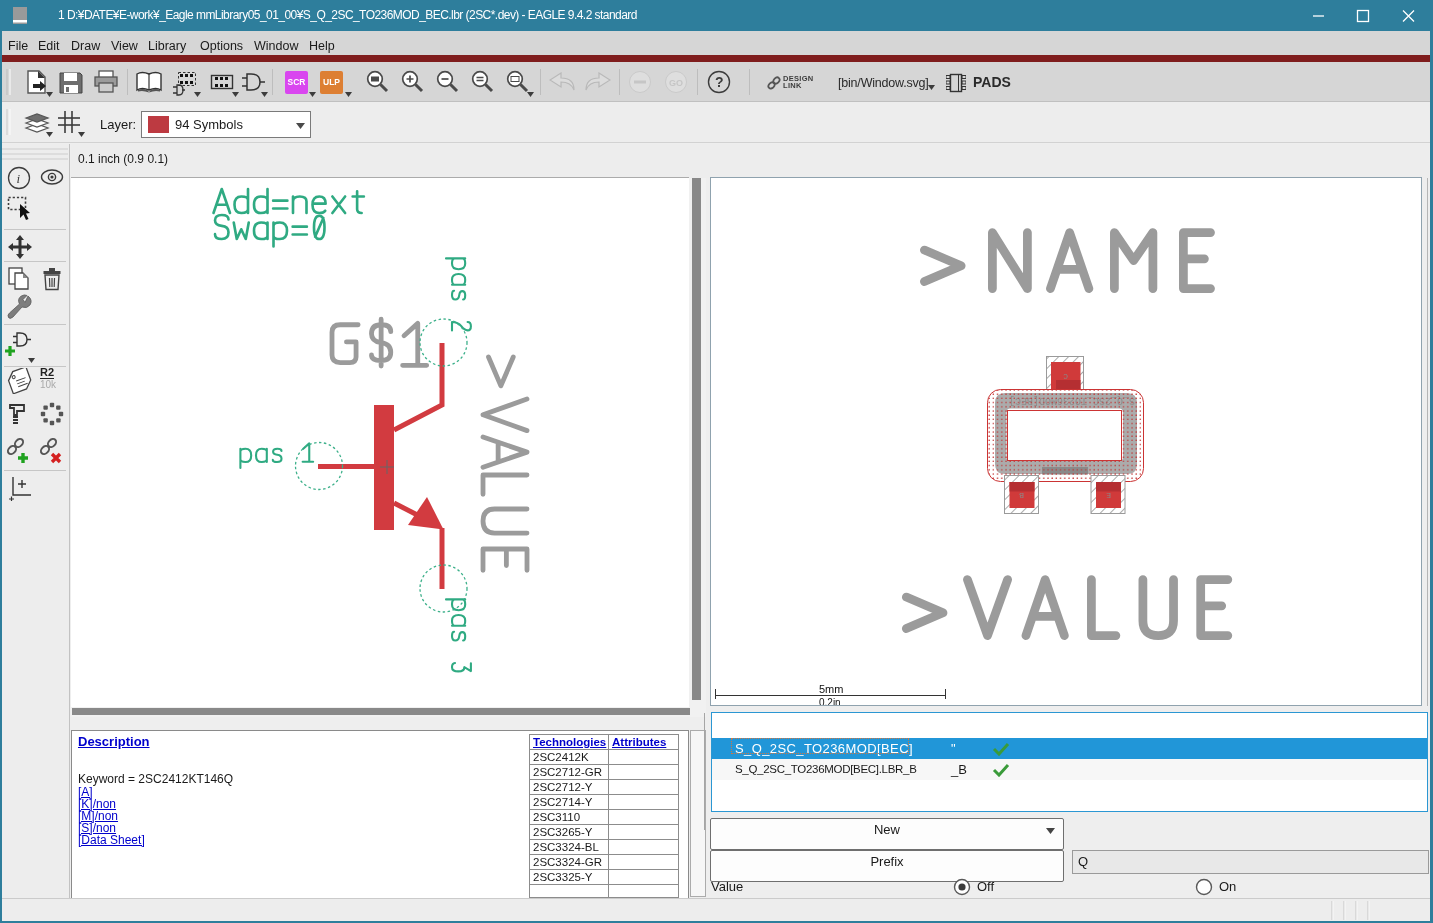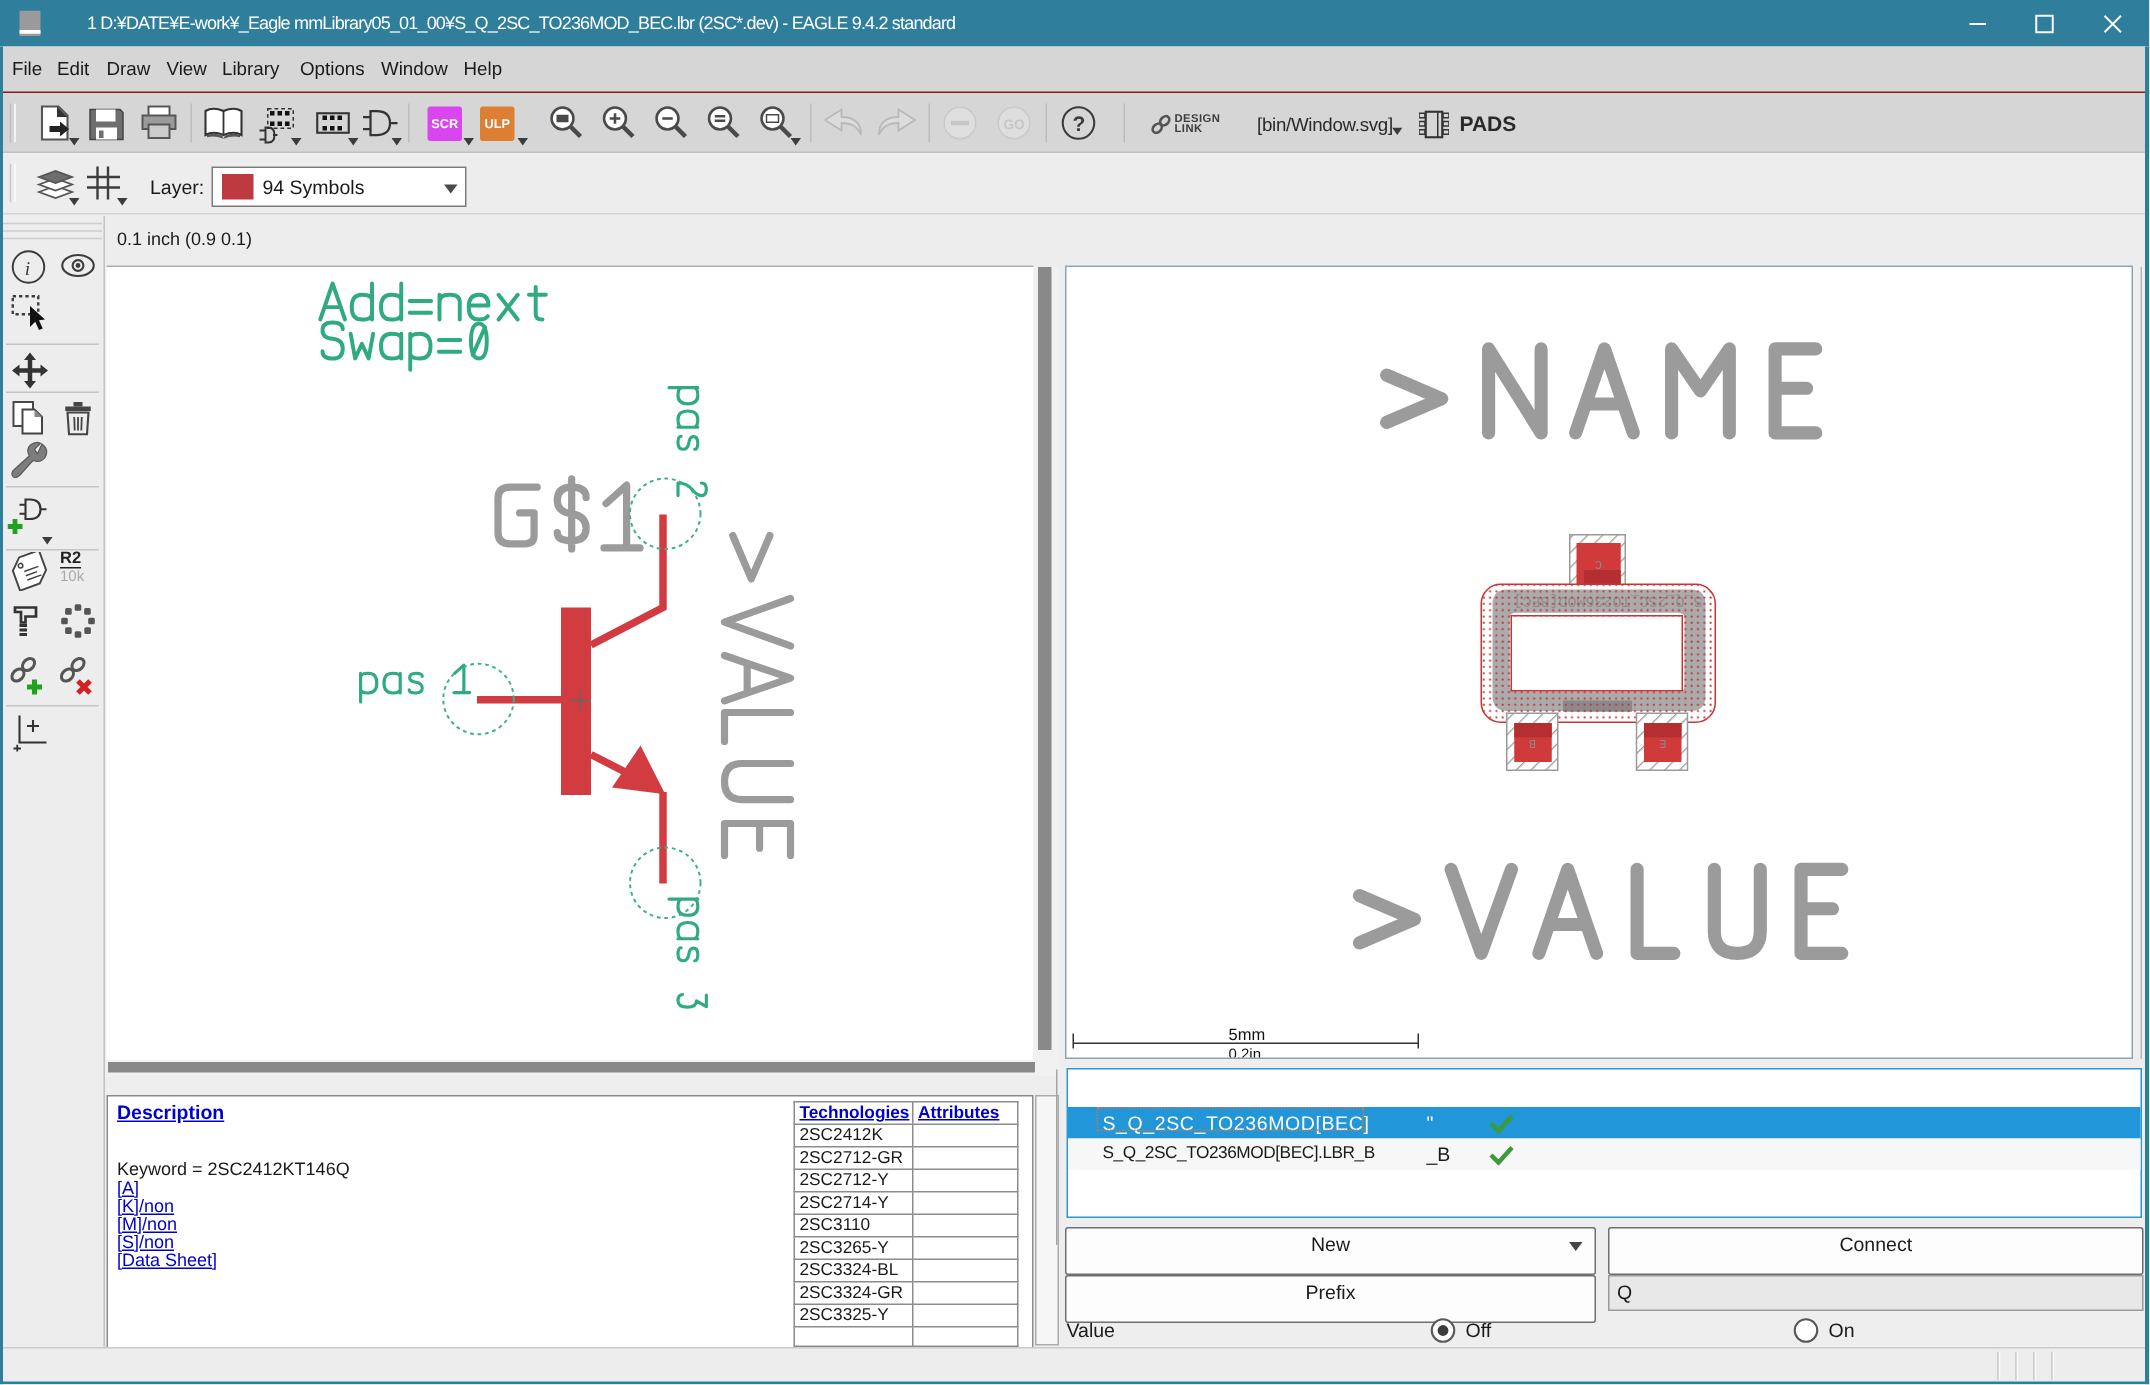--- a/index.html
+++ b/index.html
@@ -1,20 +1,20 @@
 <!DOCTYPE html>
 <html><head>
 <meta charset="utf-8">
 <style>
 html,body{margin:0;padding:0;background:#fff;}
 *{box-sizing:border-box;}
 #win{position:relative;width:1433px;height:923px;font-family:"Liberation Sans",sans-serif;overflow:hidden;background:#eeeeee;}
 .abs{position:absolute;}
 #titlebar{left:0;top:0;width:1433px;height:31px;background:#2e7e9c;color:#fff;font-size:12px;}
-#menubar{left:0;top:31px;width:1433px;height:31px;background:#d6d6d6;border-bottom:1px solid #7f1d1d;color:#1a1a1a;font-size:12.5px;}
+#menubar{left:0;top:31px;width:1433px;height:31px;background:#d6d6d6;border-bottom:7px solid #7f1d1d;color:#1a1a1a;font-size:12.5px;}
 .mitem{position:absolute;top:8px;}
 #toolbar1{left:0;top:62px;width:1433px;height:40px;background:#d6d6d6;border-bottom:1px solid #c0c0c0;}
 #toolbar2{left:0;top:102px;width:1433px;height:41px;background:#ededed;border-bottom:1px solid #d2d2d2;}
 #cmdrow{left:71px;top:144px;width:1358px;height:34px;background:#ededed;}
 #palette{left:0;top:144px;width:70px;height:754px;background:#ededed;border-right:1px solid #c2c2c2;}
 .sep1{position:absolute;top:7px;width:1px;height:26px;background:#bdbdbd;}
 #canvasL{left:71px;top:177px;width:618px;height:530px;background:#fff;border-top:1px solid #ababab;}
 #vscrollL{left:689px;top:178px;width:17px;height:529px;background:#f1f1f1;}
 #vthumbL{position:absolute;left:3px;top:0px;width:9px;height:522px;background:#898989;}
 #hscrollL{left:71px;top:707px;width:635px;height:10px;background:#f1f1f1;}
@@ -558,21 +558,20 @@
       <svg class="abs" style="left:280px;top:4px" width="18" height="14">
           <path d="M2,7 L7,12 L16,2" stroke="#3a9b3a" stroke-width="3" fill="none"></path>
         </svg>
     </div>
   </div>
   <div class="btn" style="left:710px;top:818px;width:354px;">New
     <svg class="abs" style="left:335px;top:9px" width="11" height="7">
         <path d="M0,0 L9,0 L4.5,6 Z" fill="#444"></path>
       </svg>
   </div>
-  <div class="btn" style="left:1072px;top:818px;width:357px;">Connect</div>
   <div class="btn" style="left:710px;top:850px;width:354px;">Prefix</div>
   <div class="abs" style="left:1072px;top:850px;width:357px;height:24px;background:#e8e8e8;border:1px solid #9a9a9a;font-size:13px;color:#1a1a1a;">
       <span class="abs" style="left:5px;top:3px">Q</span>
     </div>
   <div class="abs" style="left:711px;top:879px;font-size:13px;color:#1a1a1a;">Value</div>
   <svg class="abs" style="left:953px;top:878px" width="18" height="18">
       <circle cx="9" cy="9" r="7.5" fill="#fff" stroke="#595959" stroke-width="1.4"></circle>
       <circle cx="9" cy="9" r="3.6" fill="#3c3c3c"></circle>
     </svg>
   <div class="abs" style="left:977px;top:879px;font-size:13px;color:#1a1a1a;">Off</div>

